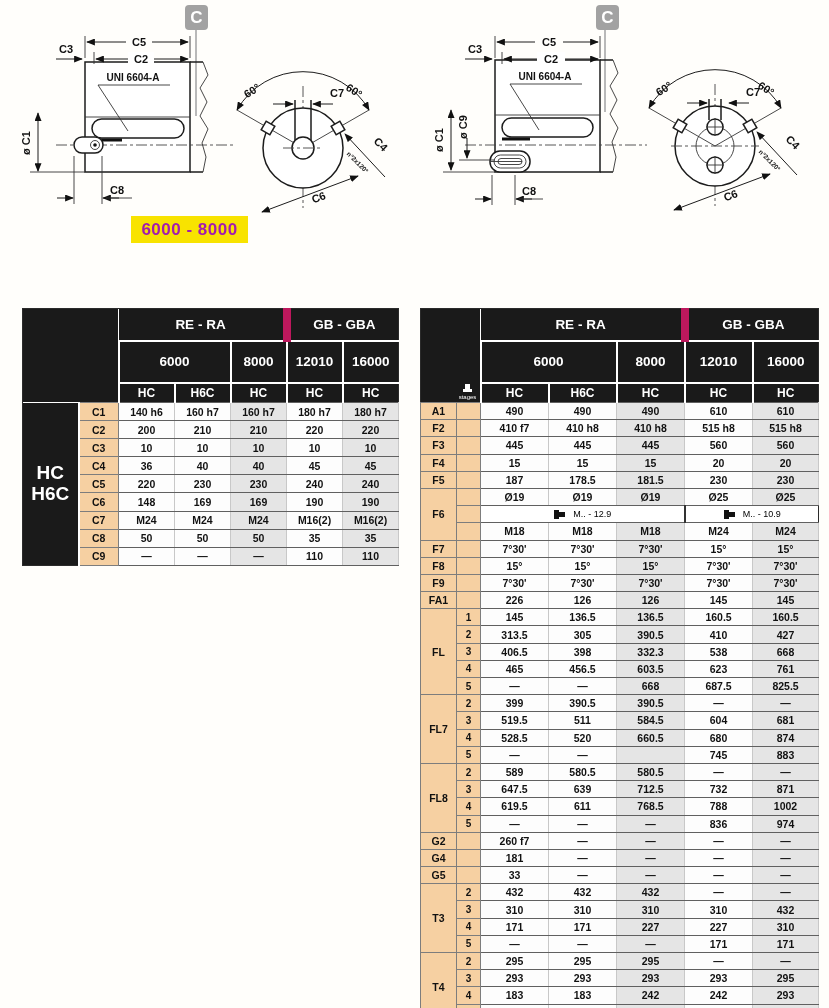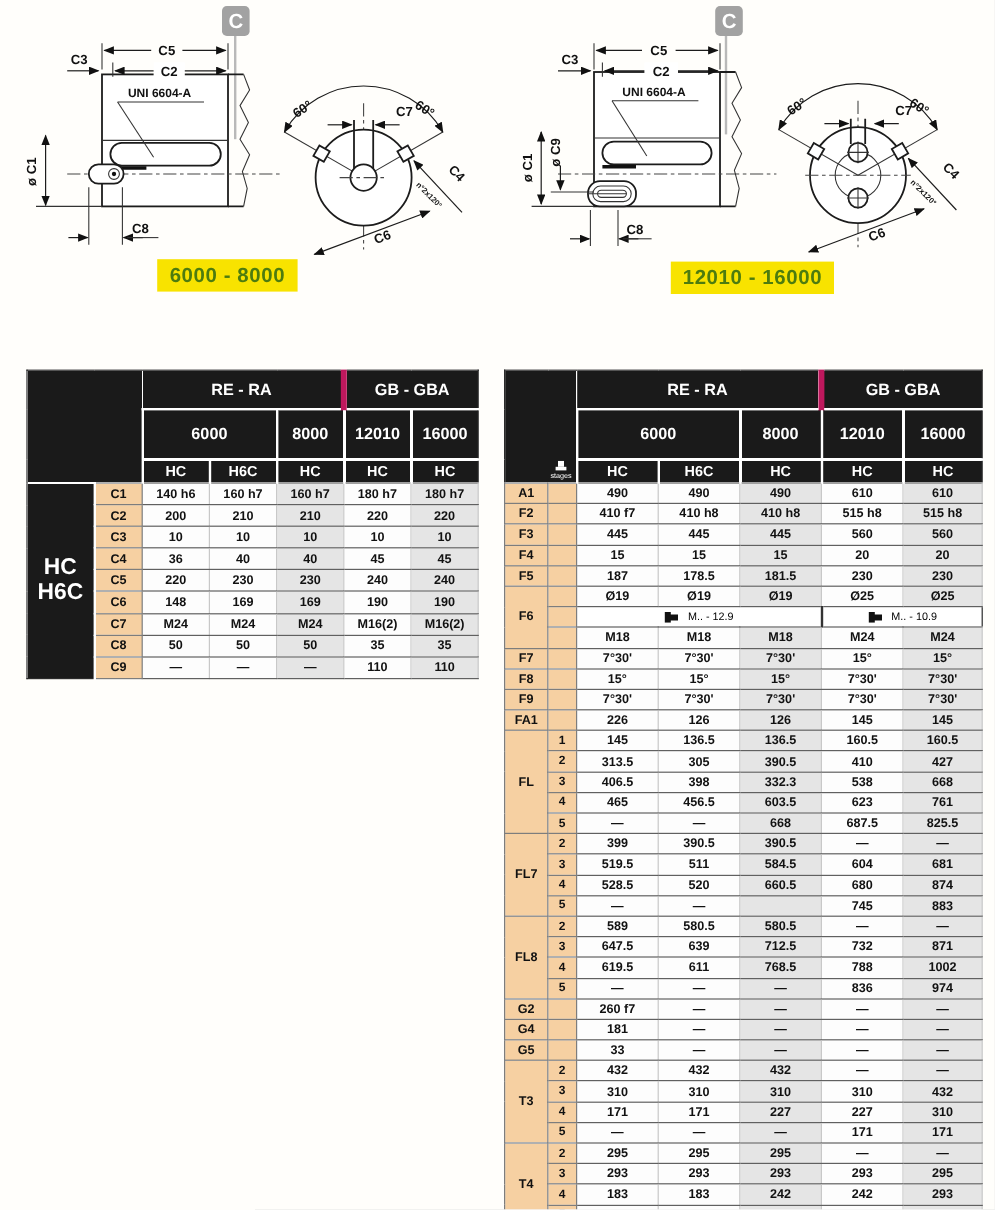--- a/index.html
+++ b/index.html
@@ -11,32 +11,32 @@
   .bodyf{stroke:#1c1c1c;stroke-width:1.5;fill:#fff}
   .thin{stroke:#333;stroke-width:.9;fill:none}
   .dim{stroke:#1c1c1c;stroke-width:1;fill:none}
   .cline{stroke:#444;stroke-width:.9;stroke-dasharray:11 3 3 3;fill:none}
   .stem{stroke:#b9b9b9;stroke-width:2}
   text.dlab{font:bold 11px "Liberation Sans",sans-serif;fill:#111}
   text.duni{font:bold 10px "Liberation Sans",sans-serif;fill:#111}
   text.dsmall{font:bold 6.5px "Liberation Sans",sans-serif;fill:#111}
   .marker{position:absolute;width:23px;height:25px;background:#a2a2a2;border-radius:4px;
           color:#fff;font-weight:bold;font-size:17px;display:flex;align-items:center;justify-content:center}
-  .caption{position:absolute;background:#f8e300;color:#4d7c0f;font-weight:bold;font-size:17px;
+  .caption{position:absolute;background:#f8e300;color:#a21caf;font-weight:bold;font-size:17px;
            display:flex;align-items:center;justify-content:center;letter-spacing:.5px}
   
   .twrap{position:absolute}
   table.dtable{border-collapse:collapse;table-layout:fixed;width:100%;background:#fff;border:1.5px solid #2b2b2b}
   .dtable th,.dtable td{padding:0;text-align:center;vertical-align:middle;overflow:hidden;white-space:nowrap}
   .dtable thead th{background:#1a1a1a;color:#fff;font-weight:bold}
   .dtable tr.r1{height:32px}.dtable tr.r2{height:42px}.dtable tr.r3{height:20px}
   .dtable th.h1{font-size:13.5px}
   .dtable th.h2{font-size:13.5px;border-top:2px solid #fff;border-left:2px solid #fff}
   .dtable th.h3{font-size:12px;border-top:2px solid #fff;border-left:2px solid #fff}
-  .dtable th.gsep{border-left:5px solid #be185d}
+  .dtable th.gsep{border-left:8px solid #be185d}
   .dtable th.hcorner{vertical-align:bottom}
   .lt tbody tr{height:18.1px}
   .rt tbody tr{height:17.2px}
   .dtable th.key{background:#f6d0a2;color:#111;font-size:10.5px;border:1px solid #7d7d7d}
   .dtable td.stage{background:#f6d0a2;color:#111;font-size:10px;font-weight:bold;border:1px solid #7d7d7d}
   .dtable td.val{font-size:10.5px;font-weight:bold;color:#111;background:#fdfdfd;
       border-top:1px solid #606060;border-bottom:1px solid #606060;
       border-left:1px solid #c8c8c8;border-right:1px solid #c8c8c8}
   .dtable td.val.g{background:#e5e5e5}
   .dtable th.side{background:#1a1a1a;color:#fff;font-size:19px;font-weight:bold;line-height:1.1;border-right:2px solid #fff}
@@ -194,21 +194,20 @@
       <text class="dlab" transform="translate(375,145) rotate(45)" text-anchor="middle">C4</text>
       <text class="dsmall" transform="translate(353,162) rotate(45)" text-anchor="middle">n°2x120°</text>
       <line class="dim" x1="259" y1="210" x2="355" y2="174" marker-start="url(#mA2)" marker-end="url(#mA2)"></line>
       <text class="dlab" transform="translate(317,199) rotate(-21)" text-anchor="middle">C6</text>
     </g>
   </svg>
 
   <div class="marker" style="left:185px;top:5px">C</div>
   <div class="marker" style="left:596px;top:5px">C</div>
   <div class="caption" style="left:131px;top:216px;width:117px;height:27px">6000 - 8000</div>
-  <div class="caption" style="left:559px;top:218px;width:136px;height:27px">12010 - 16000</div>
 
   <div id="tableL" class="twrap" style="left:22px;top:308px;width:376px">
       <table class="dtable lt">
         <colgroup>
           <col style="width: 56px;">
           <col style="width: 40px;">
           <col style="width: 56px;">
           <col style="width: 56px;">
           <col style="width: 56px;">
           <col style="width: 56px;">

